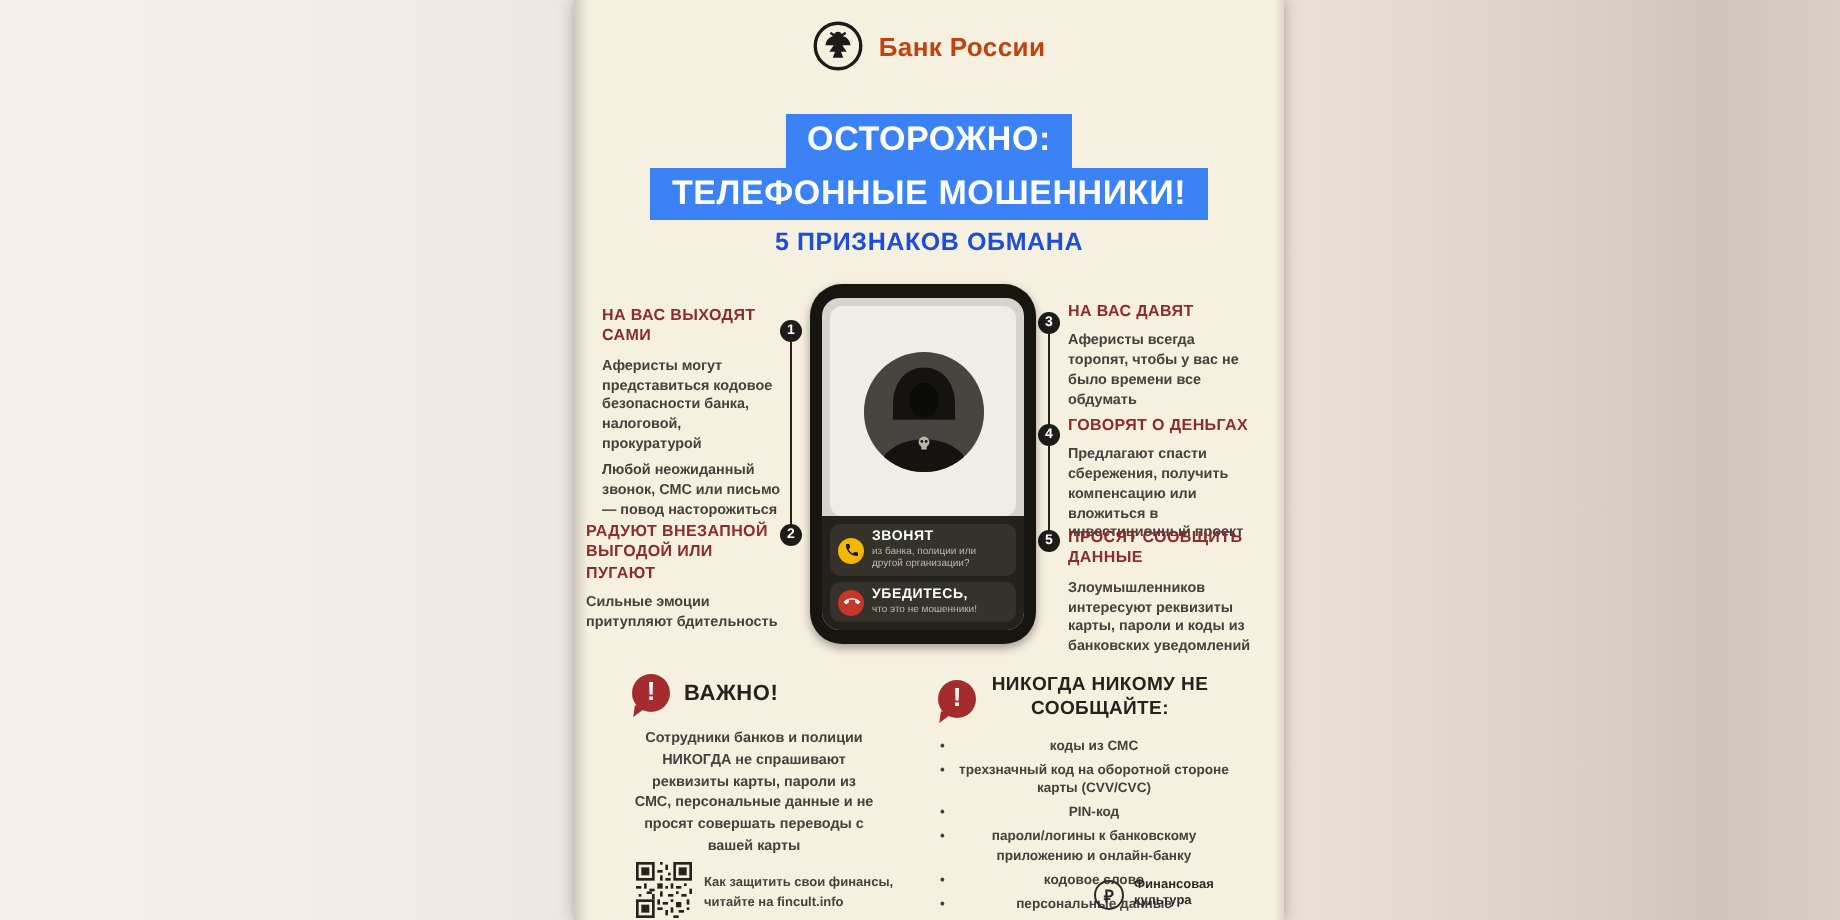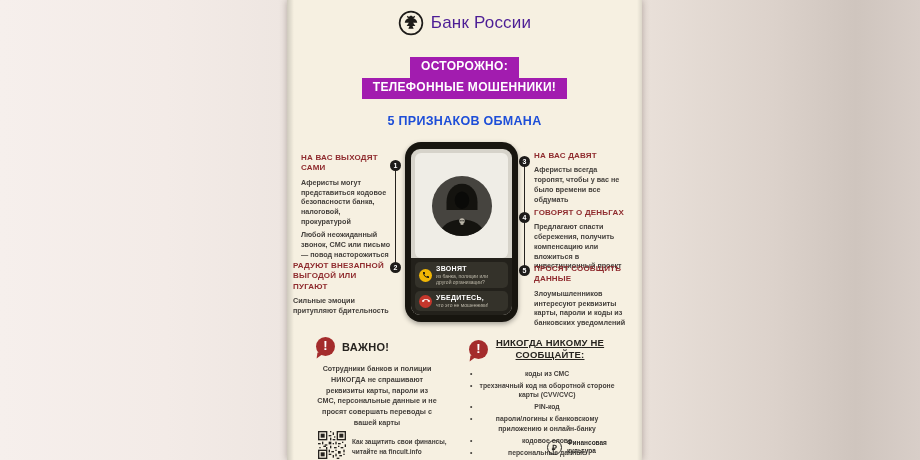--- a/index.html
+++ b/index.html
@@ -15,25 +15,25 @@
     box-shadow:0 0 7px rgba(60,40,35,.35);
   }
   .poster::before { content:""; position:absolute; left:0; top:0; bottom:0; width:7px;
     background:linear-gradient(90deg,rgba(0,0,0,.16),rgba(0,0,0,0)); pointer-events:none; }
   .poster::after { content:""; position:absolute; right:0; top:0; bottom:0; width:5px;
     background:linear-gradient(270deg,rgba(0,0,0,.10),rgba(0,0,0,0)); pointer-events:none; }
 
   
   .brand-row { position:absolute; top:10px; left:0; right:0; display:flex; justify-content:center; align-items:center; gap:7px; }
   .brand-logo { width:26px; height:26px; }
-  .brand-name { font-size:17px; color:#4c1d95; letter-spacing:.2px; }
+  .brand-name { font-size:13px; color:#c2410c; letter-spacing:.2px;font-weight:bold; }
 
   
   .title-wrap { position:absolute; top:57px; left:0; right:0; display:flex; flex-direction:column; align-items:center; }
-  .title-line { background:#a21caf; color:#fff; font-weight:bold; font-size:12px; line-height:1.15; padding:3px 11px 4px; letter-spacing:.3px; white-space:nowrap; }
+  .title-line { background:#3b82f6; color:#fff; font-weight:bold; font-size:17px; line-height:1.15; padding:3px 11px 4px; letter-spacing:.3px; white-space:nowrap; }
   .subtitle { position:absolute; top:114px; left:0; right:0; text-align:center; font-weight:bold; font-size:12.5px; color:#1d4ed8; letter-spacing:.3px; }
 
   
   .sign { position:absolute; }
   .sign.leftcol { text-align:left; }
   .sign-h { color:#8f2b2e; font-weight:bold; font-size:8px; line-height:1.3; letter-spacing:.2px; }
   .sign p { font-size:7.2px; line-height:1.35; color:#45413d; margin-top:4px; font-weight:600; }
 
   
   .rail { position:absolute; width:1px; background:#26231f; }
@@ -182,21 +182,21 @@
     <div class="warn-head">
       <span class="warn-icon"></span>
       <span class="imp-title">ВАЖНО!</span>
     </div>
     <div class="imp-body">Сотрудники банков и полиции НИКОГДА не спрашивают реквизиты карты, пароли из СМС, персональные данные и не просят совершать переводы с вашей карты</div>
   </div>
 
   <div class="bottom-block" style="left:182px; width:152px;">
     <div class="warn-head">
       <span class="warn-icon"></span>
-      <span class="never-title" style="width:110px;text-decoration:underline;">НИКОГДА НИКОМУ НЕ СООБЩАЙТЕ:</span>
+      <span class="never-title" style="width:110px;">НИКОГДА НИКОМУ НЕ СООБЩАЙТЕ:</span>
     </div>
     <ul class="never-list">
       <li>коды из СМС</li>
       <li>трехзначный код на оборотной стороне карты (CVV/CVC)</li>
       <li>PIN-код</li>
       <li>пароли/логины к банковскому приложению и онлайн-банку</li>
       <li>кодовое слово</li>
       <li>персональные данные</li>
     </ul>
   </div>

